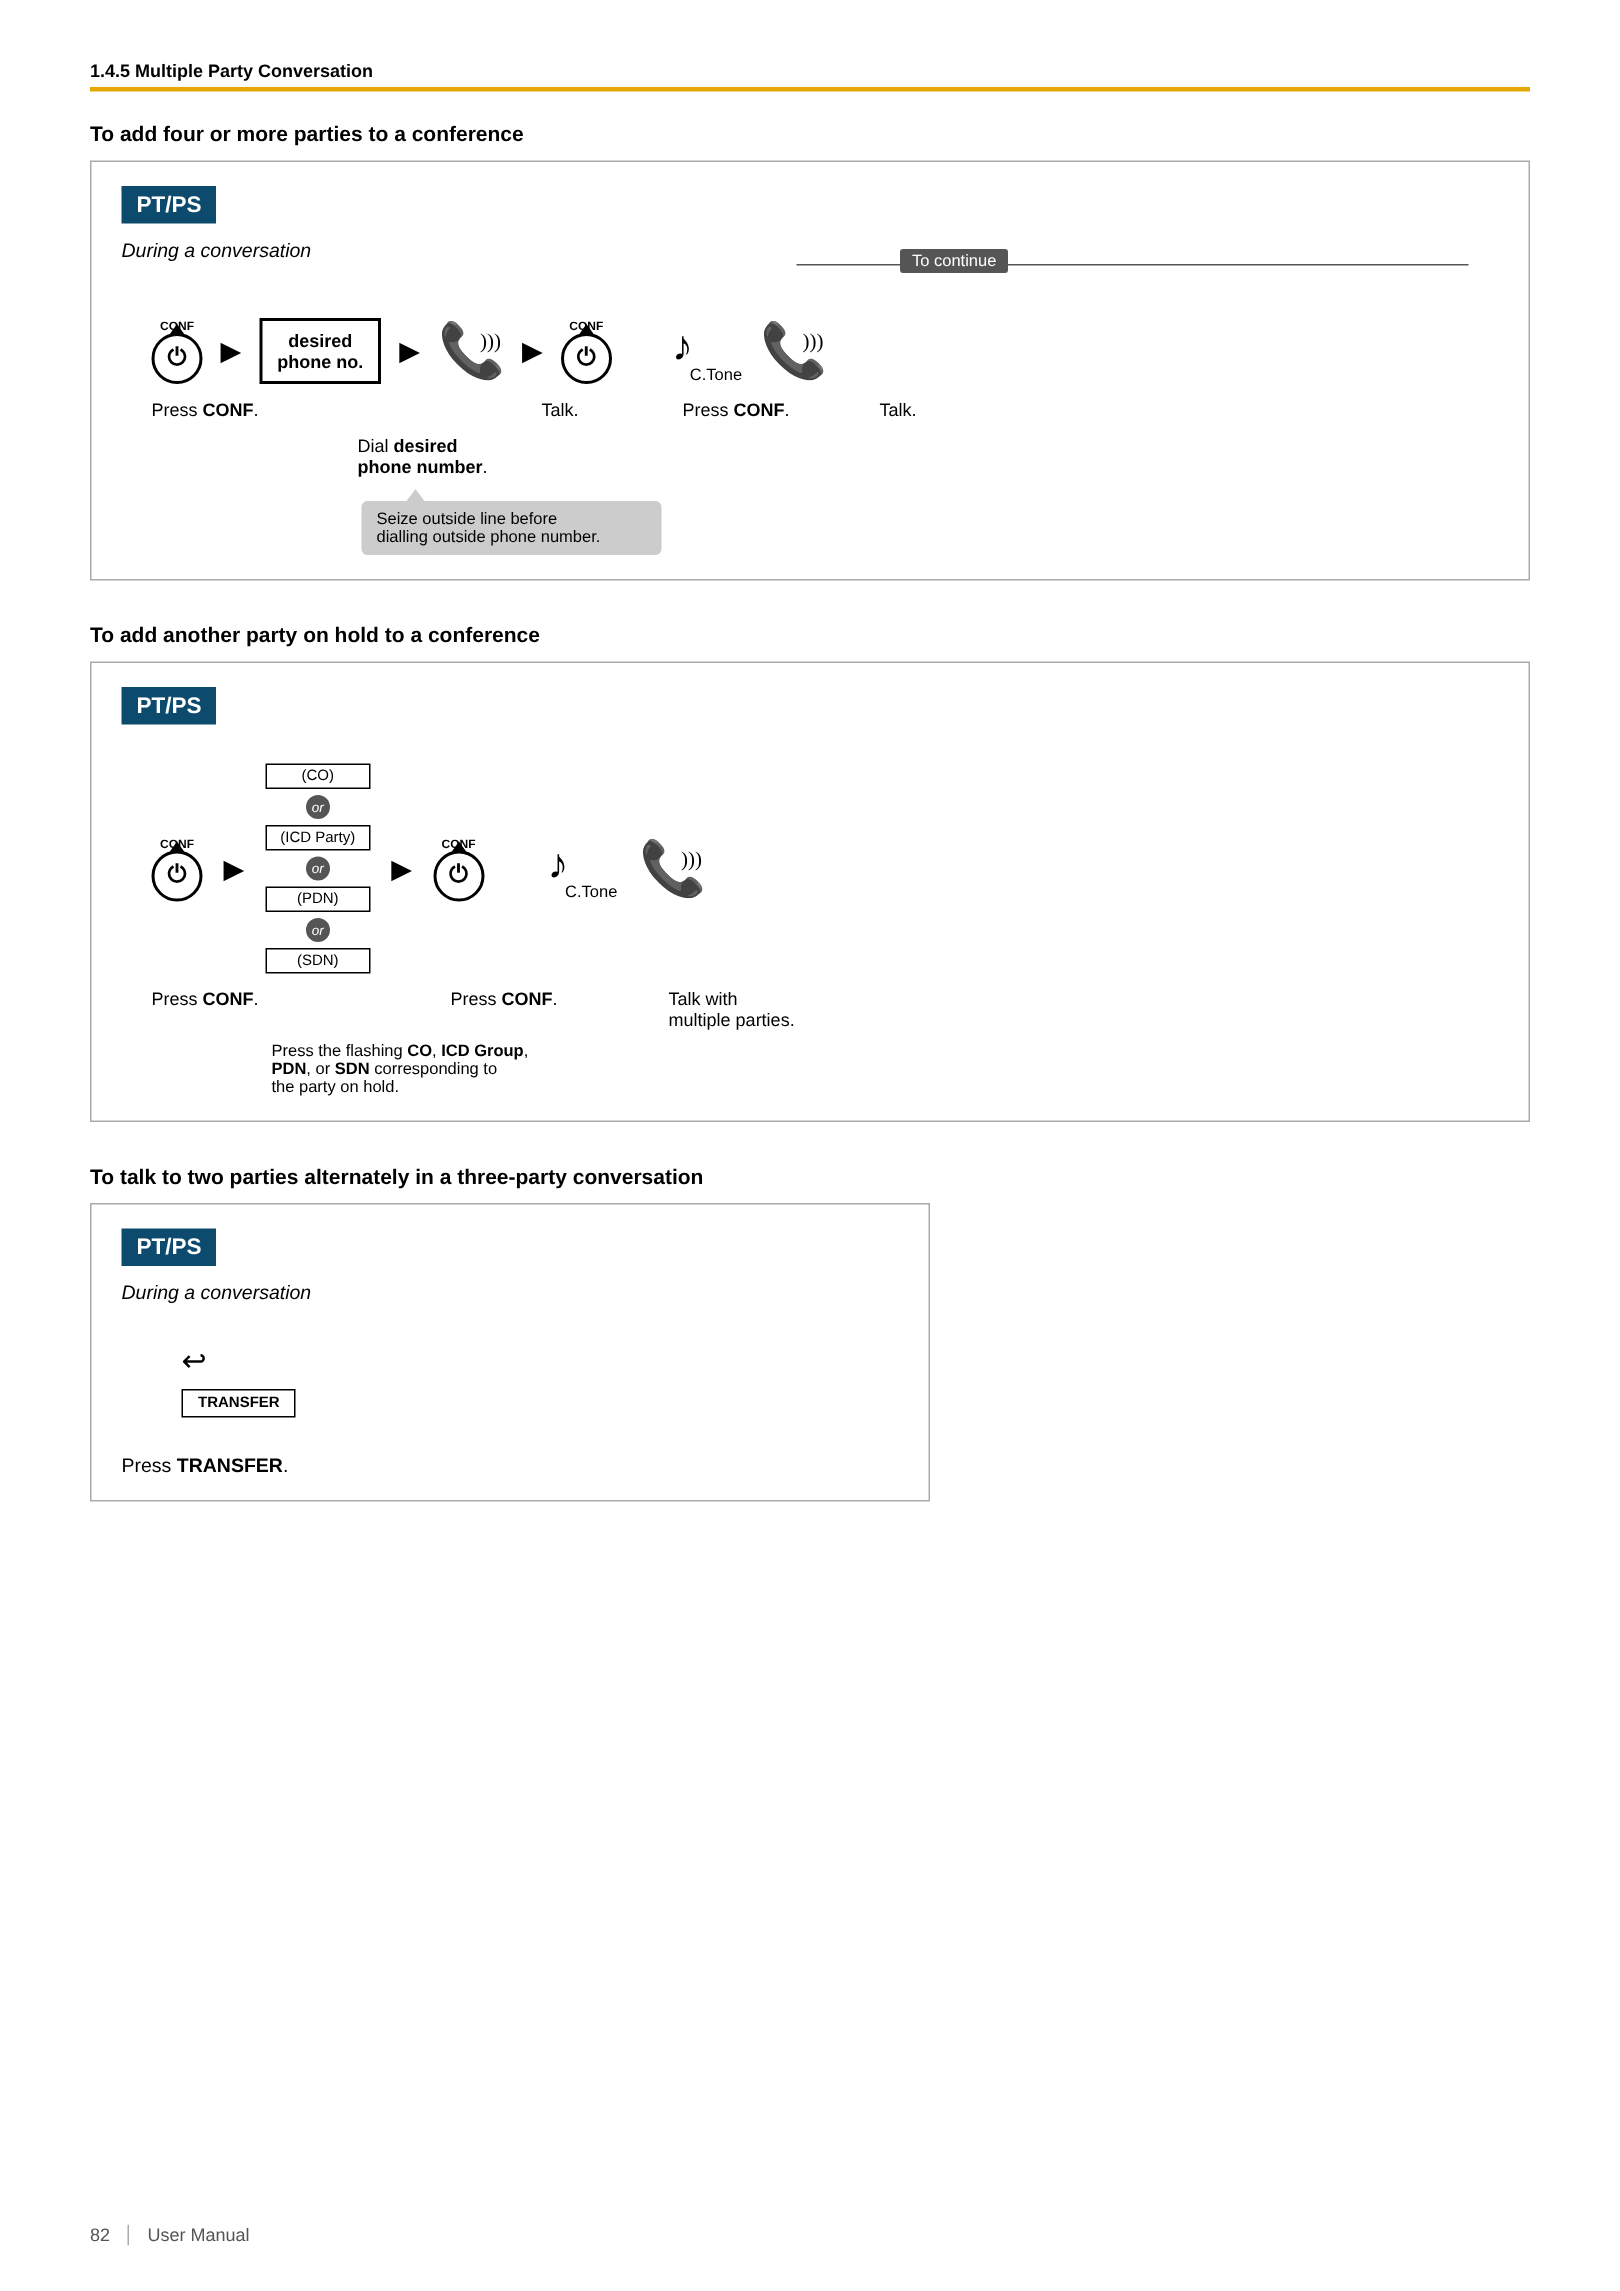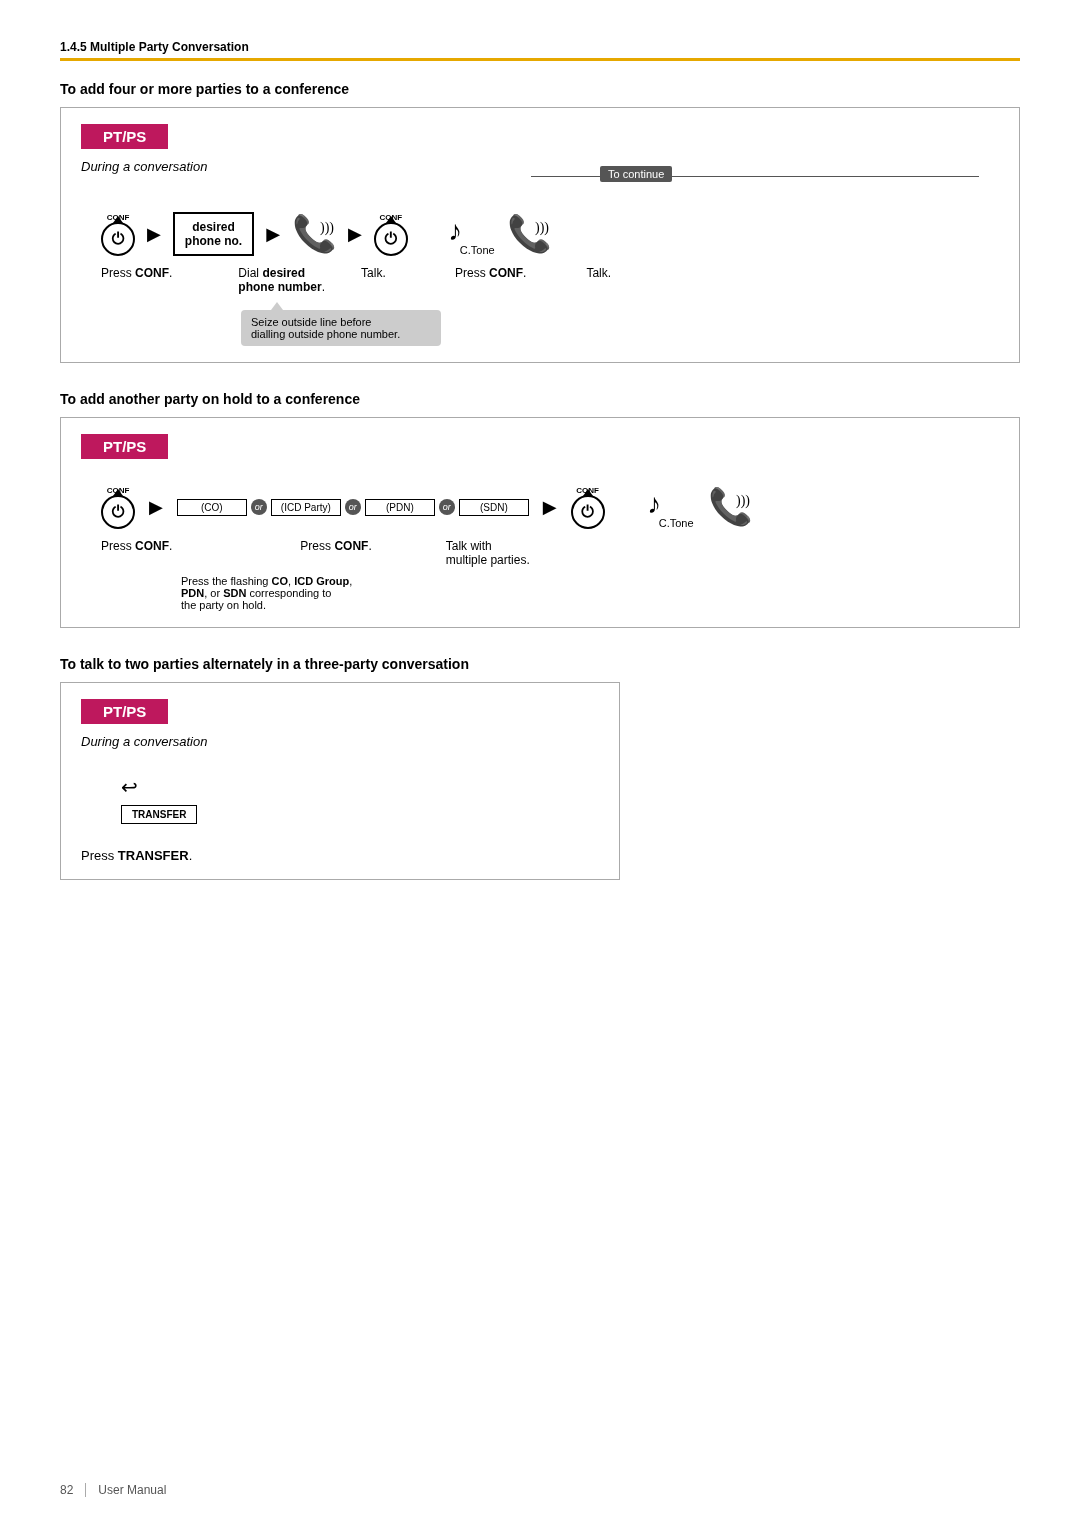--- a/index.html
+++ b/index.html
@@ -28,25 +28,25 @@
     }
 
     .diagram-box {
       border: 1px solid #aaa;
       padding: 16px 20px;
       margin-bottom: 28px;
       position: relative;
     }
 
     .ptps-bar {
-      background: #be185d;
+      background: #0c4a6e;
       color: #fff;
       font-weight: bold;
       font-size: 15px;
-      padding: 4px 22px;
+      padding: 4px 10px;
       display: inline-block;
       margin-bottom: 10px;
     }
 
     .during-label {
       font-style: italic;
       font-size: 13px;
       margin-bottom: 14px;
     }
 
@@ -118,21 +118,21 @@
     }
 
     .ctone-label {
       font-size: 11px;
       text-align: center;
       padding-left: 40px;
     }
 
     .hold-options {
       display: flex;
-      flex-direction: row;
+      flex-direction: column;
       gap: 4px;
       align-items: center;
     }
 
     .hold-btn {
       border: 1px solid #000;
       padding: 2px 6px;
       font-size: 10px;
       width: 70px;
       text-align: center;
@@ -272,21 +272,21 @@
     </div>
 
   </div>
 
   
   <div style="display:flex; align-items:flex-start; gap:12px; margin-top:10px; margin-left:20px;">
     <div style="min-width:46px; font-size:12px;">
       Press <strong>CONF</strong>.
     </div>
     <div style="min-width:12px;"></div>
-    <div style="min-width:80px; font-size:12px; margin-left:30px;">
+    <div style="min-width:80px; font-size:12px; margin-left:30px;margin-top:24px;">
       Dial <strong>desired<br>phone number</strong>.
     </div>
     <div style="min-width:12px;"></div>
     <div style="min-width:44px; font-size:12px;">
       Talk.
     </div>
     <div style="min-width:12px;"></div>
     <div style="min-width:60px; font-size:12px; margin-left:14px;">
       Press <strong>CONF</strong>.
     </div>

